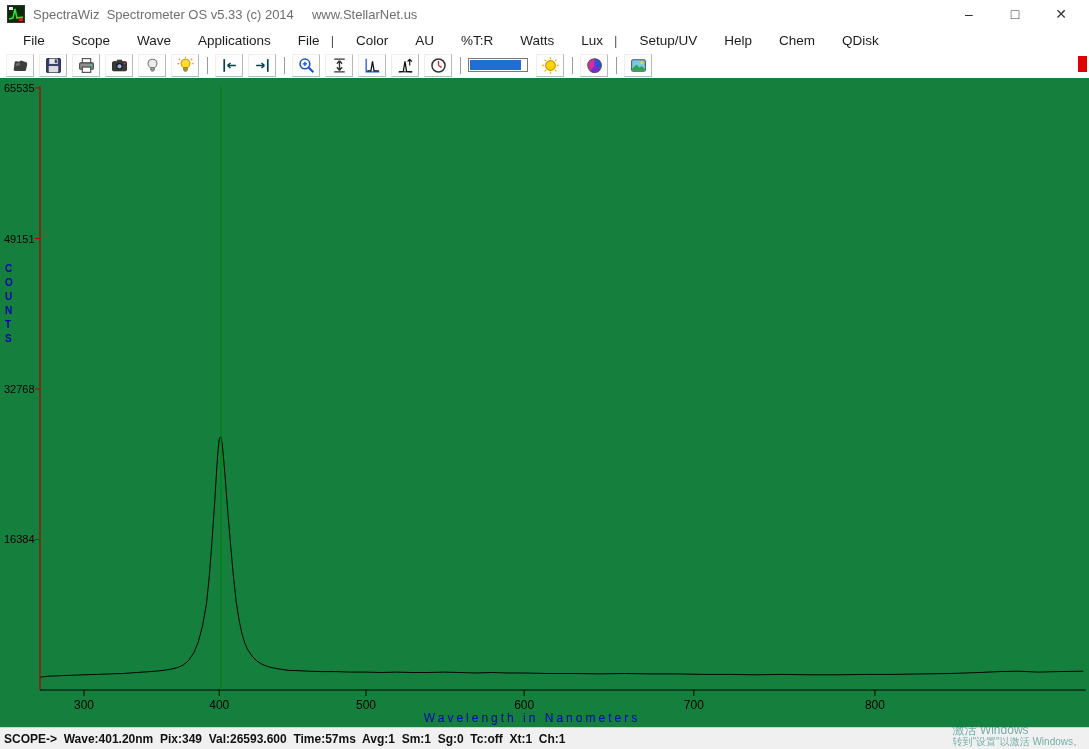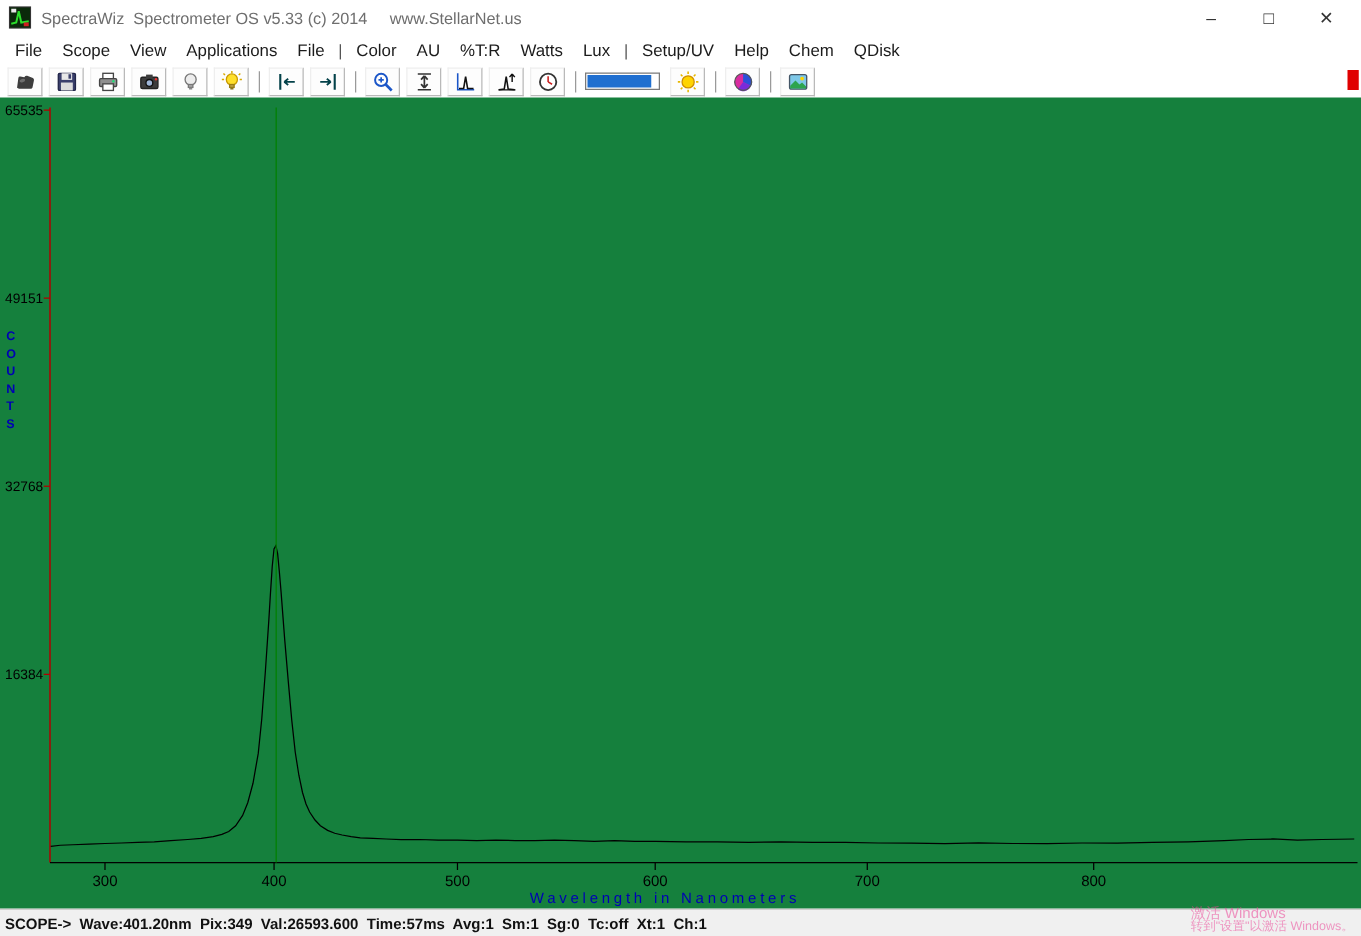--- a/index.html
+++ b/index.html
@@ -7,37 +7,37 @@
               font-family:"Liberation Sans", sans-serif; }
   .titlebar { position:absolute; top:0; left:0; width:1084px; height:28px;
               background:#fff; display:flex; align-items:center; }
   .app-icon { width:18px; height:18px; margin-left:7px; }
   .title-text { margin-left:8px; font-size:13px; color:#6e6e6e; white-space:pre; }
   .win-controls { margin-left:auto; display:flex; height:28px; }
   .win-btn { width:46px; height:28px; border:none; background:#fff; font-size:14px;
              color:#333; cursor:default; display:flex; align-items:center; justify-content:center; }
   .menubar { position:absolute; top:28px; left:0; width:1089px; height:24px;
              background:#fff; display:flex; align-items:center; padding-left:4px; }
-  .mitem { font-size:13.5px; color:#1c1c1c; padding:2px 8px; }
+  .mitem { font-size:13.5px; color:#1c1c1c; padding:2px 8px;margin-left:11px; }
   .msep { font-size:13px; color:#555; padding:0 3px; }
   .toolbar { position:absolute; top:52px; left:0; width:1089px; height:26px;
              background:#fff; display:flex; align-items:center; padding-left:6px; }
   .tb { width:28px; height:23px; margin-right:5px; background:#fdfdfd;
         border:1px solid #b9b9b9; border-top-color:#eee; border-left-color:#eee;
         display:flex; align-items:center; justify-content:center; padding:0; }
   .tsep { width:1px; height:17px; background:#9a9a9a; margin:0 7px 0 3px; }
   .pbar { width:60px; height:14px; border:1px solid #7a7a7a; background:#fff;
           margin-right:8px; position:relative; }
   .pfill { position:absolute; left:1px; top:1px; bottom:1px; background:#1f6fd0; }
   .tb-red { position:absolute; right:2px; top:4px; width:9px; height:16px; background:#e00000; }
   .chart-area { position:absolute; top:78px; left:0; width:1089px; height:649px; background:#15803d; }
   .statusbar { position:absolute; top:727px; left:0; width:1089px; height:22px;
                background:#f0f0f0; border-top:1px solid #cfcfcf; display:flex; align-items:center; }
   .status-text { font-size:12px; color:#111; padding-left:4px; white-space:pre;font-weight:bold; }
-  .watermark { position:absolute; right:6px; top:724px; text-align:left; color:#ec4899;
+  .watermark { position:absolute; right:6px; top:724px; text-align:left; color:#0f766e;
                opacity:0.55; line-height:12px; pointer-events:none; }
   .wm1 { font-size:12px; } .wm2 { font-size:10px; }
   svg text { font-family:"Liberation Sans", sans-serif; }
 </style>
 </head>
 <body>
 
 <div class="titlebar">
   <svg class="app-icon" viewBox="0 0 18 18">
     <rect x="0.5" y="0.5" width="17" height="17" fill="#0a2a0a" stroke="#333"></rect>
@@ -49,21 +49,21 @@
   <div class="win-controls">
     <button class="win-btn">–</button>
     <button class="win-btn">□</button>
     <button class="win-btn">✕</button>
   </div>
 </div>
 
 <div class="menubar" id="menubar">
     <span class="mitem">File</span>
     <span class="mitem">Scope</span>
-    <span class="mitem">View</span>
+    <span class="mitem">Wave</span>
     <span class="mitem">Applications</span>
     <span class="mitem">File</span>
     <span class="msep">|</span>
     <span class="mitem">Color</span>
     <span class="mitem">AU</span>
     <span class="mitem">%T:R</span>
     <span class="mitem">Watts</span>
     <span class="mitem">Lux</span>
     <span class="msep">|</span>
     <span class="mitem">Setup/UV</span>

